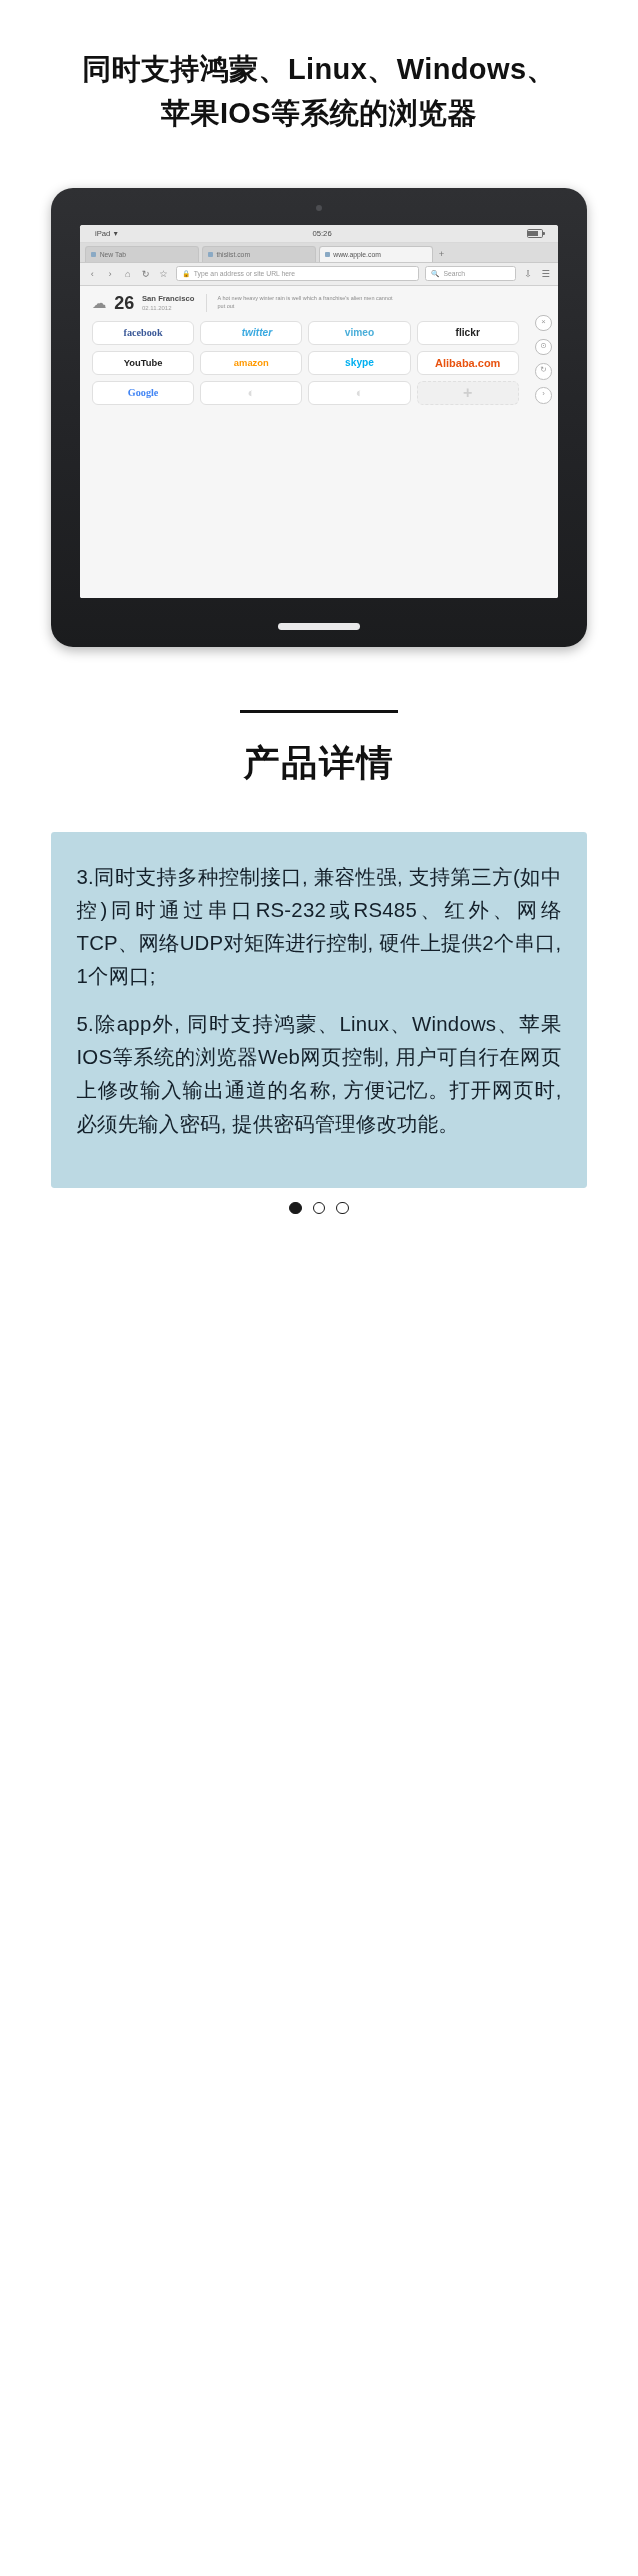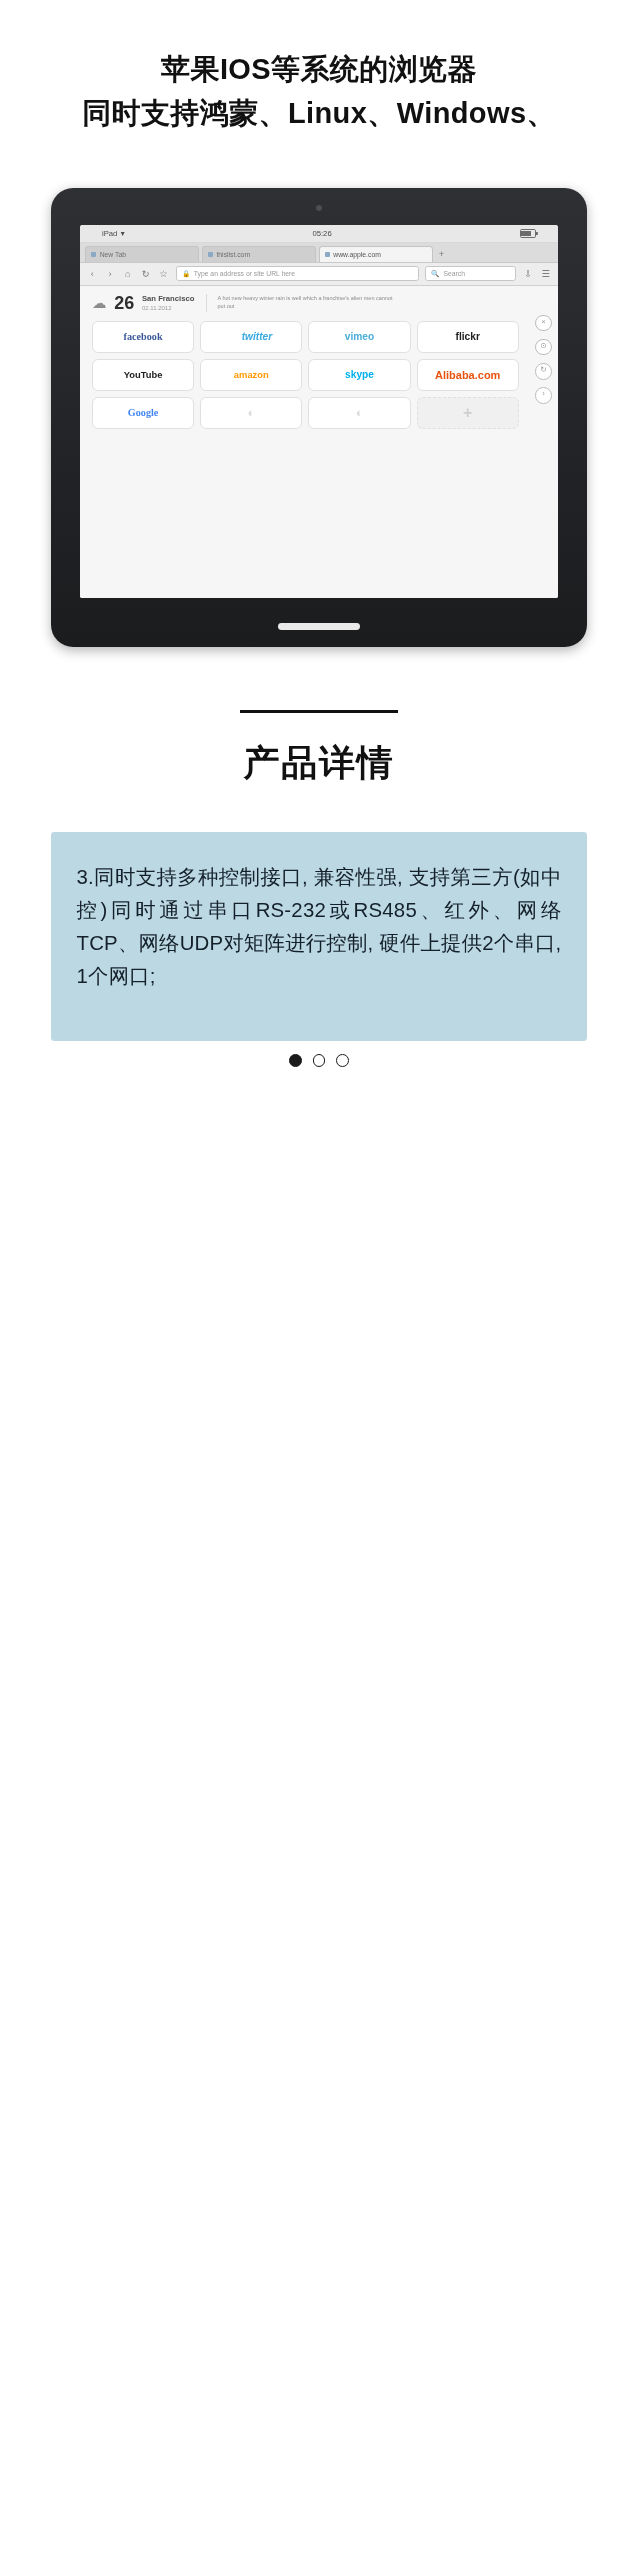--- a/index.html
+++ b/index.html
@@ -82,21 +82,21 @@
     position: relative;
   }
   
   .statusbar {
     height: 17px;
     background: #e8e8e8;
     display: flex;
     align-items: center;
     font-size: 7.7px;
     color: #4a4a4a;
-    padding: 0 22px;
+    padding: 0 15px;
     border-bottom: 0.9px solid #d8d8d8;
   }
   .sb-left { flex: 0 0 auto; display: flex; align-items: center; gap: 3.4px; }
   .sb-center { flex: 1; text-align: center; }
   .sb-right { flex: 0 0 auto; display: flex; align-items: center; gap: 3.4px; }
   .battery {
     width: 14.5px; height: 6.8px; border: 0.9px solid #6b6b6b; border-radius: 1.7px;
     position: relative; display: inline-block;
   }
   .battery::after {
@@ -217,21 +217,21 @@
   .w-date { font-size: 6px; color: #9d9d9d; margin-top: 1.7px; }
   .w-sep { width: 0.9px; background: #dadada; align-self: stretch; margin: 0 3.4px; }
   .w-news { font-size: 5.5px; color: #8b8b8b; line-height: 1.5; max-width: 179px; }
 
   .tiles {
     display: grid;
     grid-template-columns: repeat(4, 1fr);
     gap: 6px;
   }
   .tile {
-    height: 32px;
+    height: 24px;
     background: #ffffff;
     border: 0.9px solid #e0e0e0;
     border-radius: 6px;
     display: flex;
     align-items: center;
     justify-content: center;
     font-size: 10.2px;
     font-weight: bold;
     overflow: hidden;
     text-align: center;
@@ -299,22 +299,22 @@
     background: transparent;
   }
   .dot.filled { background: #1a1a1a; }
 </style>
 </head>
 <body>
 
 <div class="page">
 
   <div class="headline">
+    <div class="headline-line">同时支持鸿蒙、Linux、Windows、</div>
     <div class="headline-line">苹果IOS等系统的浏览器</div>
-    <div class="headline-line">同时支持鸿蒙、Linux、Windows、</div>
   </div>
 
   <div class="device-wrap">
     <div class="tablet">
       <div class="tablet-cam"></div>
       <div class="tablet-home"></div>
 
       <div class="screen">
 
         <div class="statusbar">
@@ -405,20 +405,21 @@
 
       </div>
     </div>
   </div>
 
   <div class="section-rule"></div>
   <div class="section-title">产品详情</div>
 
   <div class="detail">
     <p>3.同时支持多种控制接口, 兼容性强, 支持第三方(如中控)同时通过串口RS-232或RS485、红外、网络TCP、网络UDP对矩阵进行控制, 硬件上提供2个串口, 1个网口;</p>
+    <p>5.除app外, 同时支持鸿蒙、Linux、Windows、苹果IOS等系统的浏览器Web网页控制, 用户可自行在网页上修改输入输出通道的名称, 方便记忆。打开网页时, 必须先输入密码, 提供密码管理修改功能。</p>
   </div>
 
   <div class="dots">
     <span class="dot filled"></span>
     <span class="dot"></span>
     <span class="dot"></span>
   </div>
 
 </div>
 

